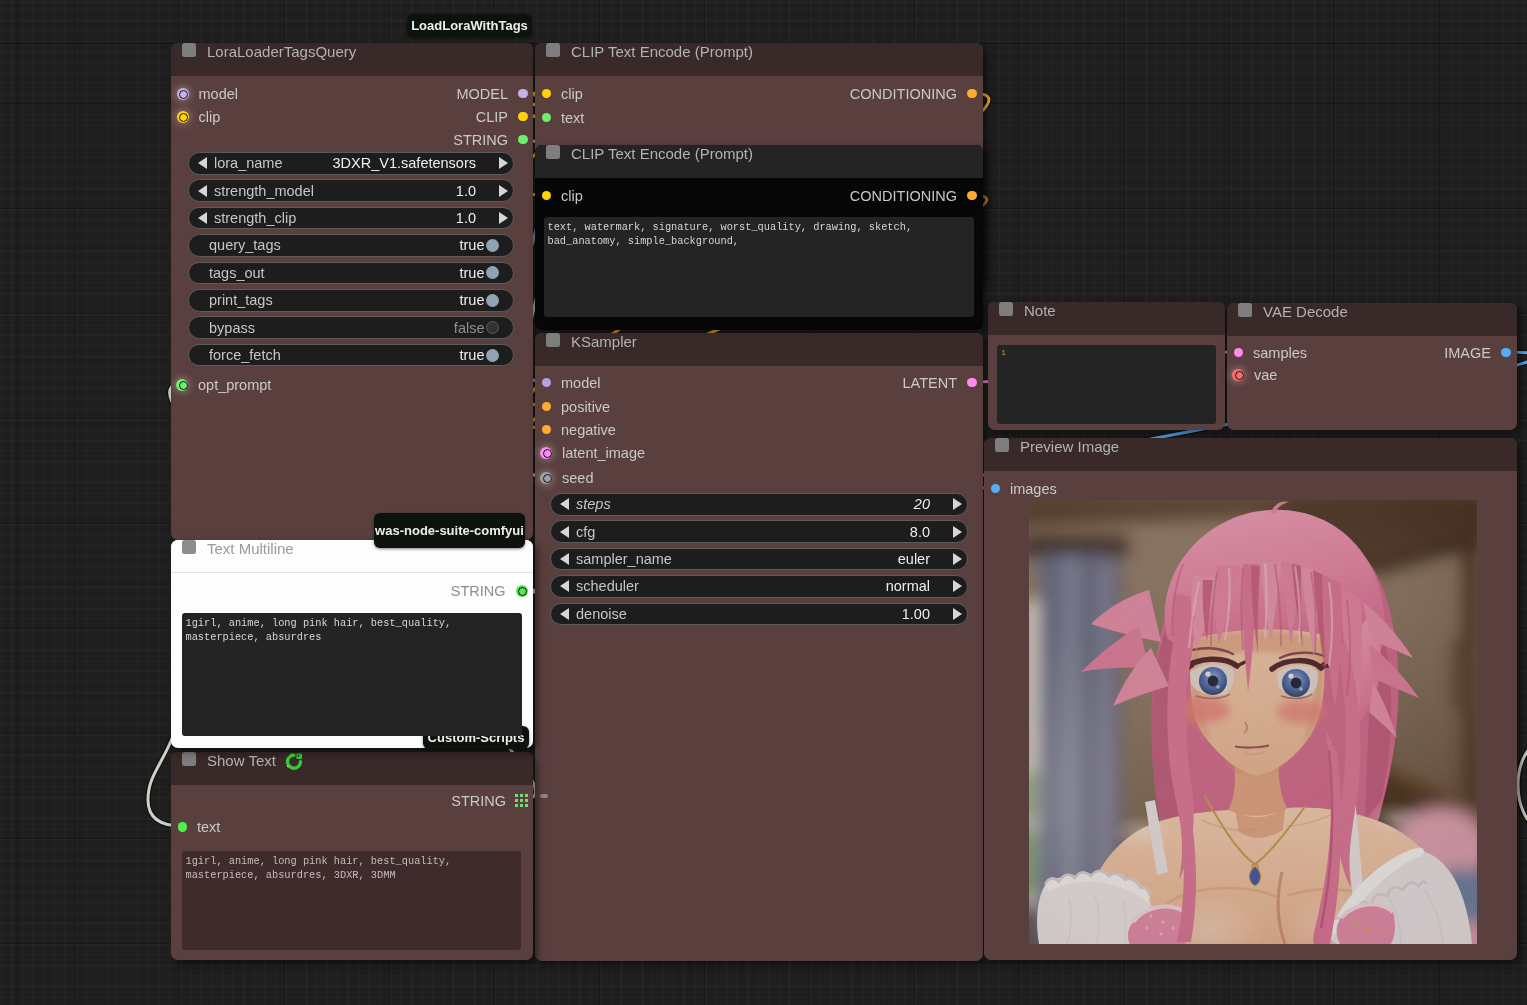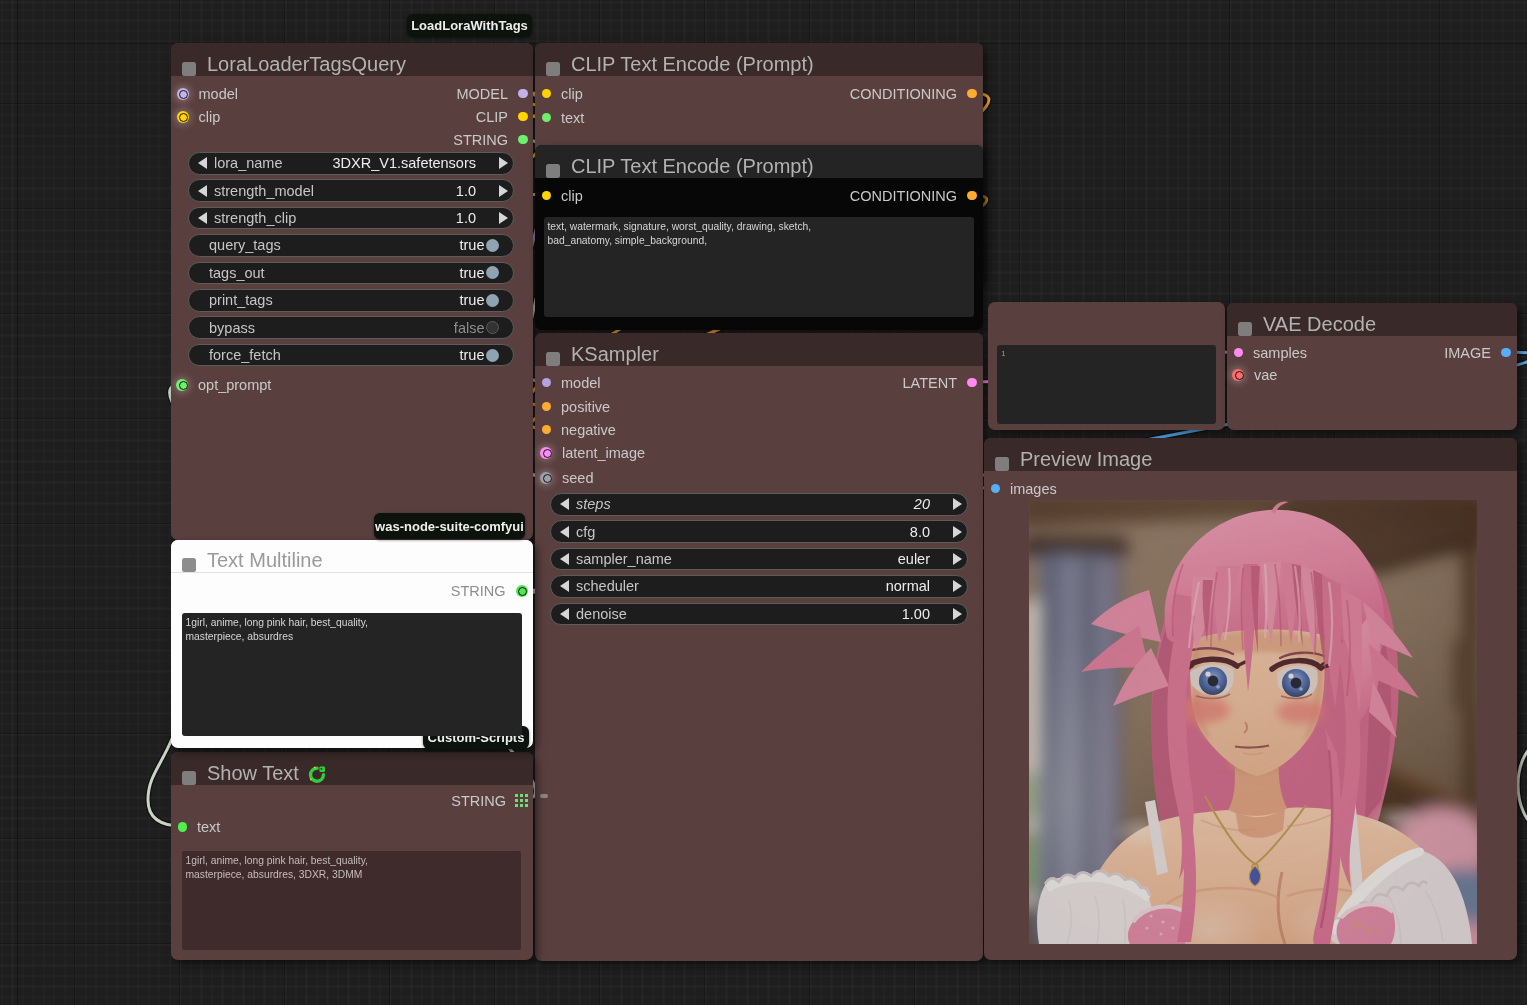--- a/index.html
+++ b/index.html
@@ -19,22 +19,22 @@
 
   #wires { position:absolute; left:0; top:0; z-index:1; pointer-events:none; }
 
   .node {
     position:absolute; border-radius:7px;
     box-shadow: 4px 4px 9px rgba(0,0,0,0.5);
   }
   .node .title {
     position:absolute; left:0; top:0; right:0; height:33px;
     border-radius:7px 7px 0 0;
-    display:flex; align-items:flex-end;
-    color:#b2b2b2; font-size:20px; white-space:nowrap;
+    display:flex; align-items:flex-start;
+    color:#b2b2b2; font-size:15px; white-space:nowrap;
   }
   .node .title .box-icon {
     width:14px; height:14px; border-radius:2.5px; background:#7e7e7e;
     margin-left:11px; margin-right:11px; flex:none;
   }
   .maroon { background:#5a3f3f; }
   .maroon .title { background:#392929; }
   .blacknode { background:#070707; }
   .blacknode .title { background:#242424; }
   .whitenode { background:#fdfdfd; }
@@ -69,21 +69,21 @@
   .widget .wval { color:#ededed; margin-right:23px; }
   .widget.bool .wname { margin-left:20px; }
   .widget.bool .wval { margin-right:1px;margin-left:34px; }
   .toggle { width:13px; height:13px; border-radius:50%; flex:none; margin-right:14.5px; }
   .toggle.on { background:#8fa3b3; }
   .toggle.off { background:#333333; border:1px solid #5a5a5a; }
   .widget.bool.off .wval { color:#8e8e8e; }
 
   .txtarea {
     position:absolute; background:#242424; color:#d6d6d6;
-    font-family:Liberation Sans, sans-serif; font-size:10.3px; line-height:14.3px;
+    font-family:Liberation Mono, monospace; font-size:10.3px; line-height:14.3px;
     padding:2.5px 0 0 3.5px; border-radius:3px; white-space:pre-wrap; overflow:hidden;
   }
 
   .badge {
     position:absolute; background:#0c120c; color:#eeeeee;
     font-size:13px; font-weight:bold; border-radius:6px;
     display:flex; align-items:center; justify-content:center;
     box-shadow:0 1px 3px rgba(0,0,0,0.5);
   }
 
@@ -294,20 +294,24 @@
   <div class="widget" style="left:15px; top:269.6px; width:418px;">
     <span class="arrow-l"></span>
     <span class="wname">denoise</span>
     <span class="wval">1.00</span>
     <span class="arrow-r"></span>
   </div>
   <div style="position:absolute; left:5px; top:461px; width:8px; height:4px; background:#9a9a95; border-radius:2px; opacity:.8;"></div>
 </div>
 
 <div class="node maroon" style="left:988px; top:302px; width:237px; height:128px; z-index:8;">
+  <div class="title">
+    <span class="box-icon"></span>
+    <span>Note</span>
+  </div>
   <div class="txtarea" style="left:9px; top:43px; width:219px; height:79px; font-size:7px; line-height:9px; color:#c9a348; padding:4px 0 0 4.5px;">1</div>
 </div>
 
 <div class="node maroon" style="left:1227px; top:303px; width:290px; height:127px; z-index:9;">
   <div class="title">
     <span class="box-icon"></span>
     <span>VAE Decode</span>
   </div>
   <div class="slot" style="left:6.5px; top:38px;">
     <span class="dot" style="background:#ff8af0;"></span>
@@ -600,17 +604,17 @@
     <span class="box-icon"></span>
     <span>Text Multiline</span>
   </div>
   <div class="slot out" style="right:5.5px; top:39px; left:100px;">
     <span class="lbl" style="color:#8d8d8d;">STRING</span>
     <span class="donut" style="background:#56e556;"></span>
   </div>
 </div>
 
 <div class="badge" style="left:407px; top:14px; width:125px; height:22.5px; z-index:30;">LoadLoraWithTags</div>
-<div class="badge" style="left:374px; top:513px; width:151px; height:26px; z-index:30;">was-node-suite-comfyui</div>
+<div class="badge" style="left:374px; top:513px; width:151px; height:35px; z-index:30;">was-node-suite-comfyui</div>
 <div class="badge" style="left:423px; top:726px; width:106px; height:22.5px; z-index:22;">Custom-Scripts</div>
 
 <div class="txtarea" style="left:182px; top:613px; width:340px; height:123px; z-index:25;">1girl, anime, long pink hair, best_quality,
 masterpiece, absurdres</div>
 
 </body></html>

